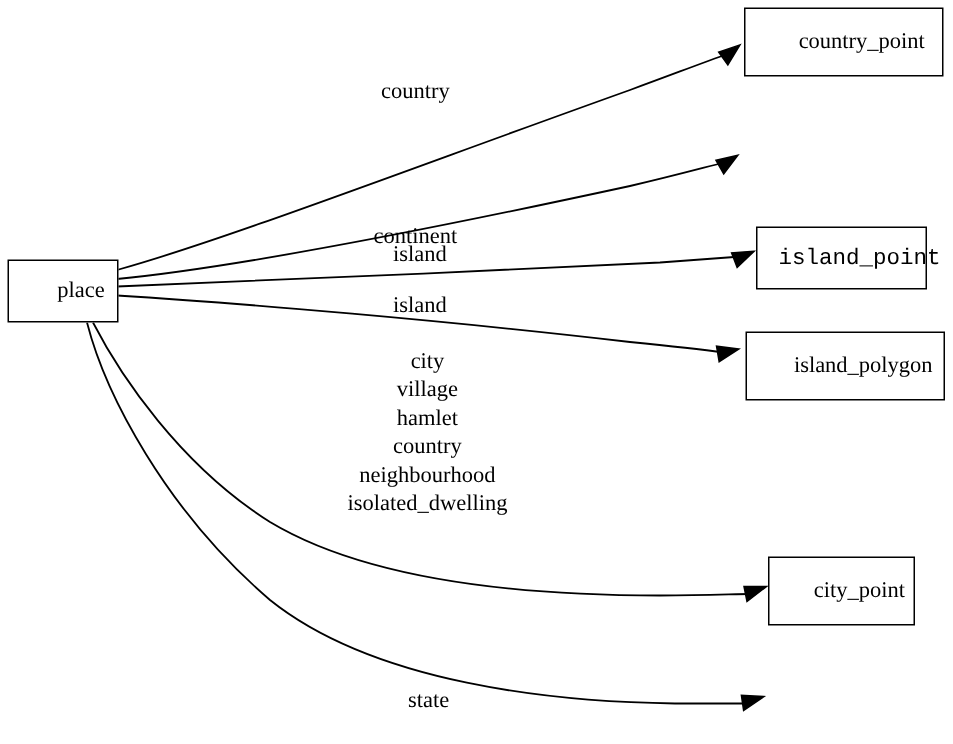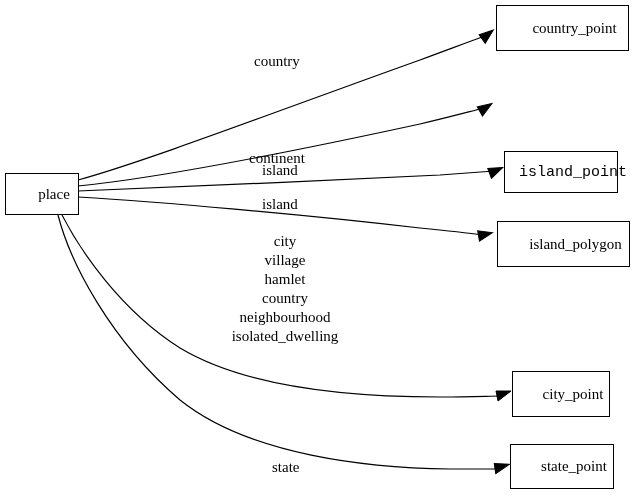--- a/index.html
+++ b/index.html
@@ -107,23 +107,20 @@
   </div>
 
   <div class="node-box" style="left:497px; top:221px; width:133px; height:46px;">
     <span>island_polygon</span>
   </div>
 
   <div class="node-box" style="left:512px; top:371px; width:98px; height:46px;">
     <span>city_point</span>
   </div>
 
-  <div class="node-box" style="left:510px; top:444px; width:104px; height:45px;">
-    <span>state_point</span>
-  </div>
 
   <div class="edge-label" style="left:254px; top:53px;">country</div>
 
   <div class="edge-label" style="left:249px; top:118px;margin-top:32px;">continent</div>
 
   <div class="edge-label" style="left:262px; top:162px;">island</div>
 
   <div class="edge-label" style="left:262px; top:196px;">island</div>
 
   <div class="edge-label multi" style="left:215px; top:232px; width:140px;">

